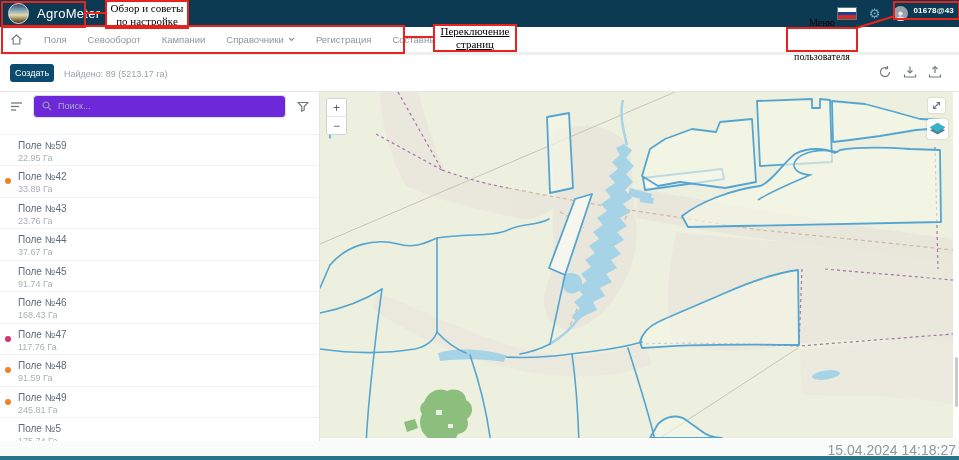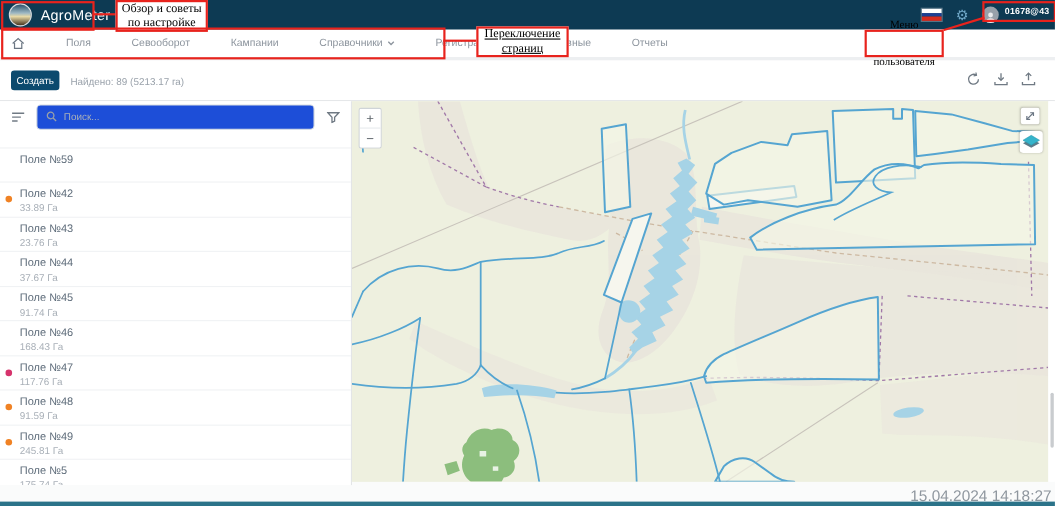--- a/index.html
+++ b/index.html
@@ -17,36 +17,36 @@
   .flag div{flex:1;}
   .gear{color:#6fa7c6;font-size:13px;line-height:13px;}
   .user-chip{display:flex;gap:5px;}
   .avatar{width:15px;height:15px;border-radius:50%;background:#97a1aa;overflow:hidden;display:flex;align-items:flex-end;justify-content:center;}
   .username{color:#fff;font-size:8px;font-weight:bold;letter-spacing:.2px;}
 
   
   .navbar{position:absolute;left:0;top:27px;width:959px;height:25px;background:#fff;
           border-bottom:1px solid #ececee;display:flex;align-items:center;color:#8d959e;font-size:9.5px;}
   .nav-home{margin-left:10px;display:flex;align-items:center;}
-  .nav-item{margin-left:37px;display:flex;align-items:center;gap:4px;cursor:pointer;white-space:nowrap;}
+  .nav-item{margin-left:21px;display:flex;align-items:center;gap:4px;cursor:pointer;white-space:nowrap;}
   .gapstrip{position:absolute;left:0;top:52px;width:959px;height:3px;background:#edeff1;}
 
   
   .toolbar{position:absolute;left:0;top:55px;width:959px;height:36px;background:#fff;border-bottom:1px solid #e3e5e7;}
   .create-btn{position:absolute;left:10px;top:9px;width:44px;height:18px;border:none;border-radius:3px;
       color:#fff;font-size:9px;font-family:inherit;display:flex;align-items:center;justify-content:center;cursor:pointer;}
   .found-text{position:absolute;left:64px;top:14px;font-size:9px;color:#9aa2ab;}
   .tb-icon{position:absolute;top:10px;width:14px;height:14px;cursor:pointer;}
 
   
   .sidebar{position:absolute;left:0;top:92px;width:319px;height:349px;background:#fff;border-right:1px solid #e3e5e7;}
   .search-row{height:28px;display:flex;align-items:center;padding:0 9px;gap:9px;}
   .sort-btn{width:15px;height:15px;display:flex;align-items:center;justify-content:center;cursor:pointer;}
   .search-box{flex:1;height:21px;border:1px solid #d9dee2;border-radius:4px;display:flex;align-items:center;
-      padding:0 8px;gap:6px;background:#1d4ed8;}
+      padding:0 8px;gap:6px;background:#6d28d9;}
   .search-ph{font-size:9px;color:#a9b0b8;}
   .filter-btn{width:15px;height:15px;display:flex;align-items:center;justify-content:center;cursor:pointer;}
   .field-list{position:absolute;left:0;top:28px;right:0;bottom:0;overflow:hidden;}
   .field-row{position:relative;height:31.5px;box-sizing:border-box;border-bottom:1px solid #f0f2f4;
       padding:4px 0 0 18px;cursor:pointer;}
   .field-row:first-child{margin-top:-17px;}
   .f-name{font-size:10px;line-height:13px;color:#5d6b79;}
   .f-area{font-size:9px;line-height:12px;color:#a9b0b8;}
   .f-dot{position:absolute;left:5px;top:12px;width:6px;height:6px;border-radius:50%;}
 
@@ -193,20 +193,21 @@
     <div class="field-list">
     <div class="field-row">
 
       <div class="f-name"></div>
 
     </div>
 
     <div class="field-row">
 
       <div class="f-name">Поле №59</div>
+      <div class="f-area">22.95 Га</div>
     </div>
 
     <div class="field-row">
       <span class="f-dot" style="display: block; background: rgb(240, 130, 36);"></span>
       <div class="f-name">Поле №42</div>
       <div class="f-area">33.89 Га</div>
     </div>
 
     <div class="field-row">
 

